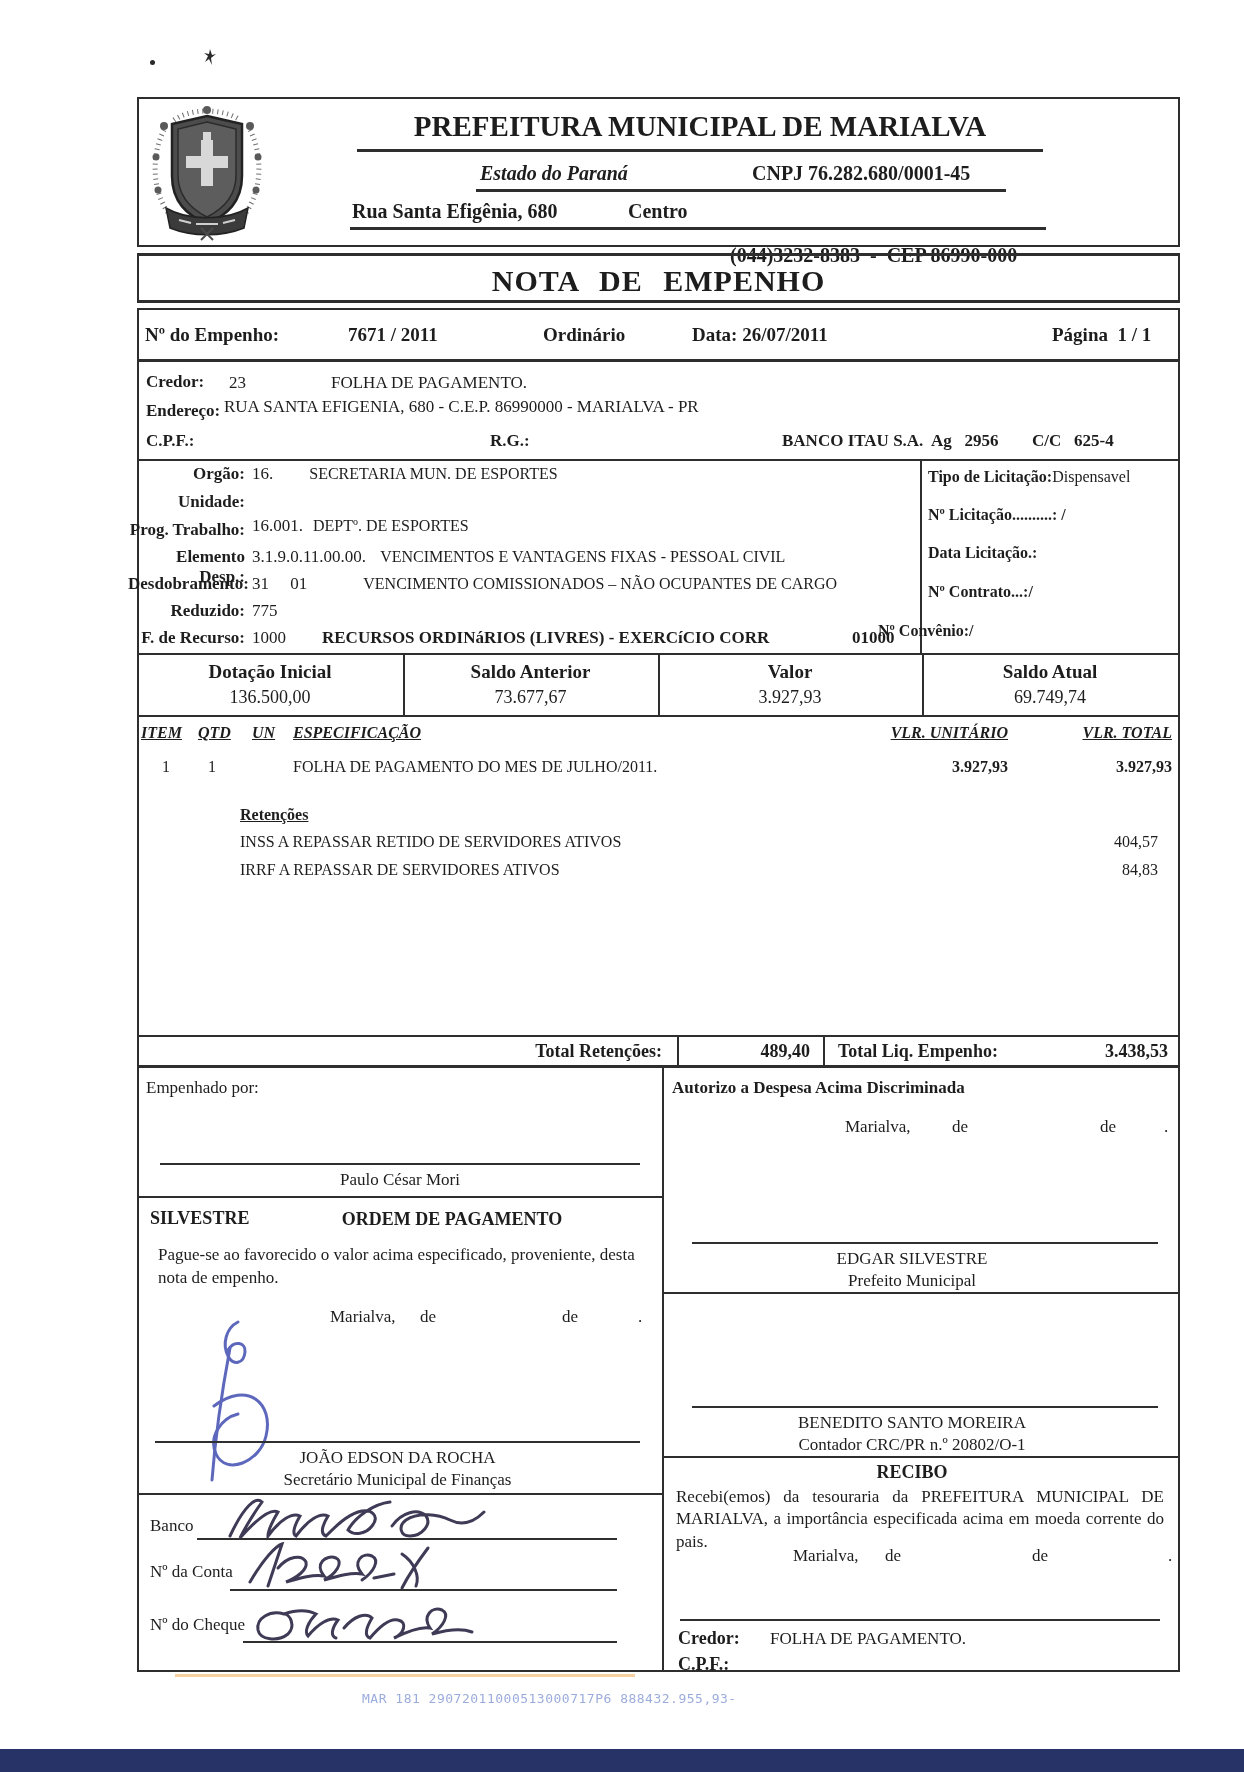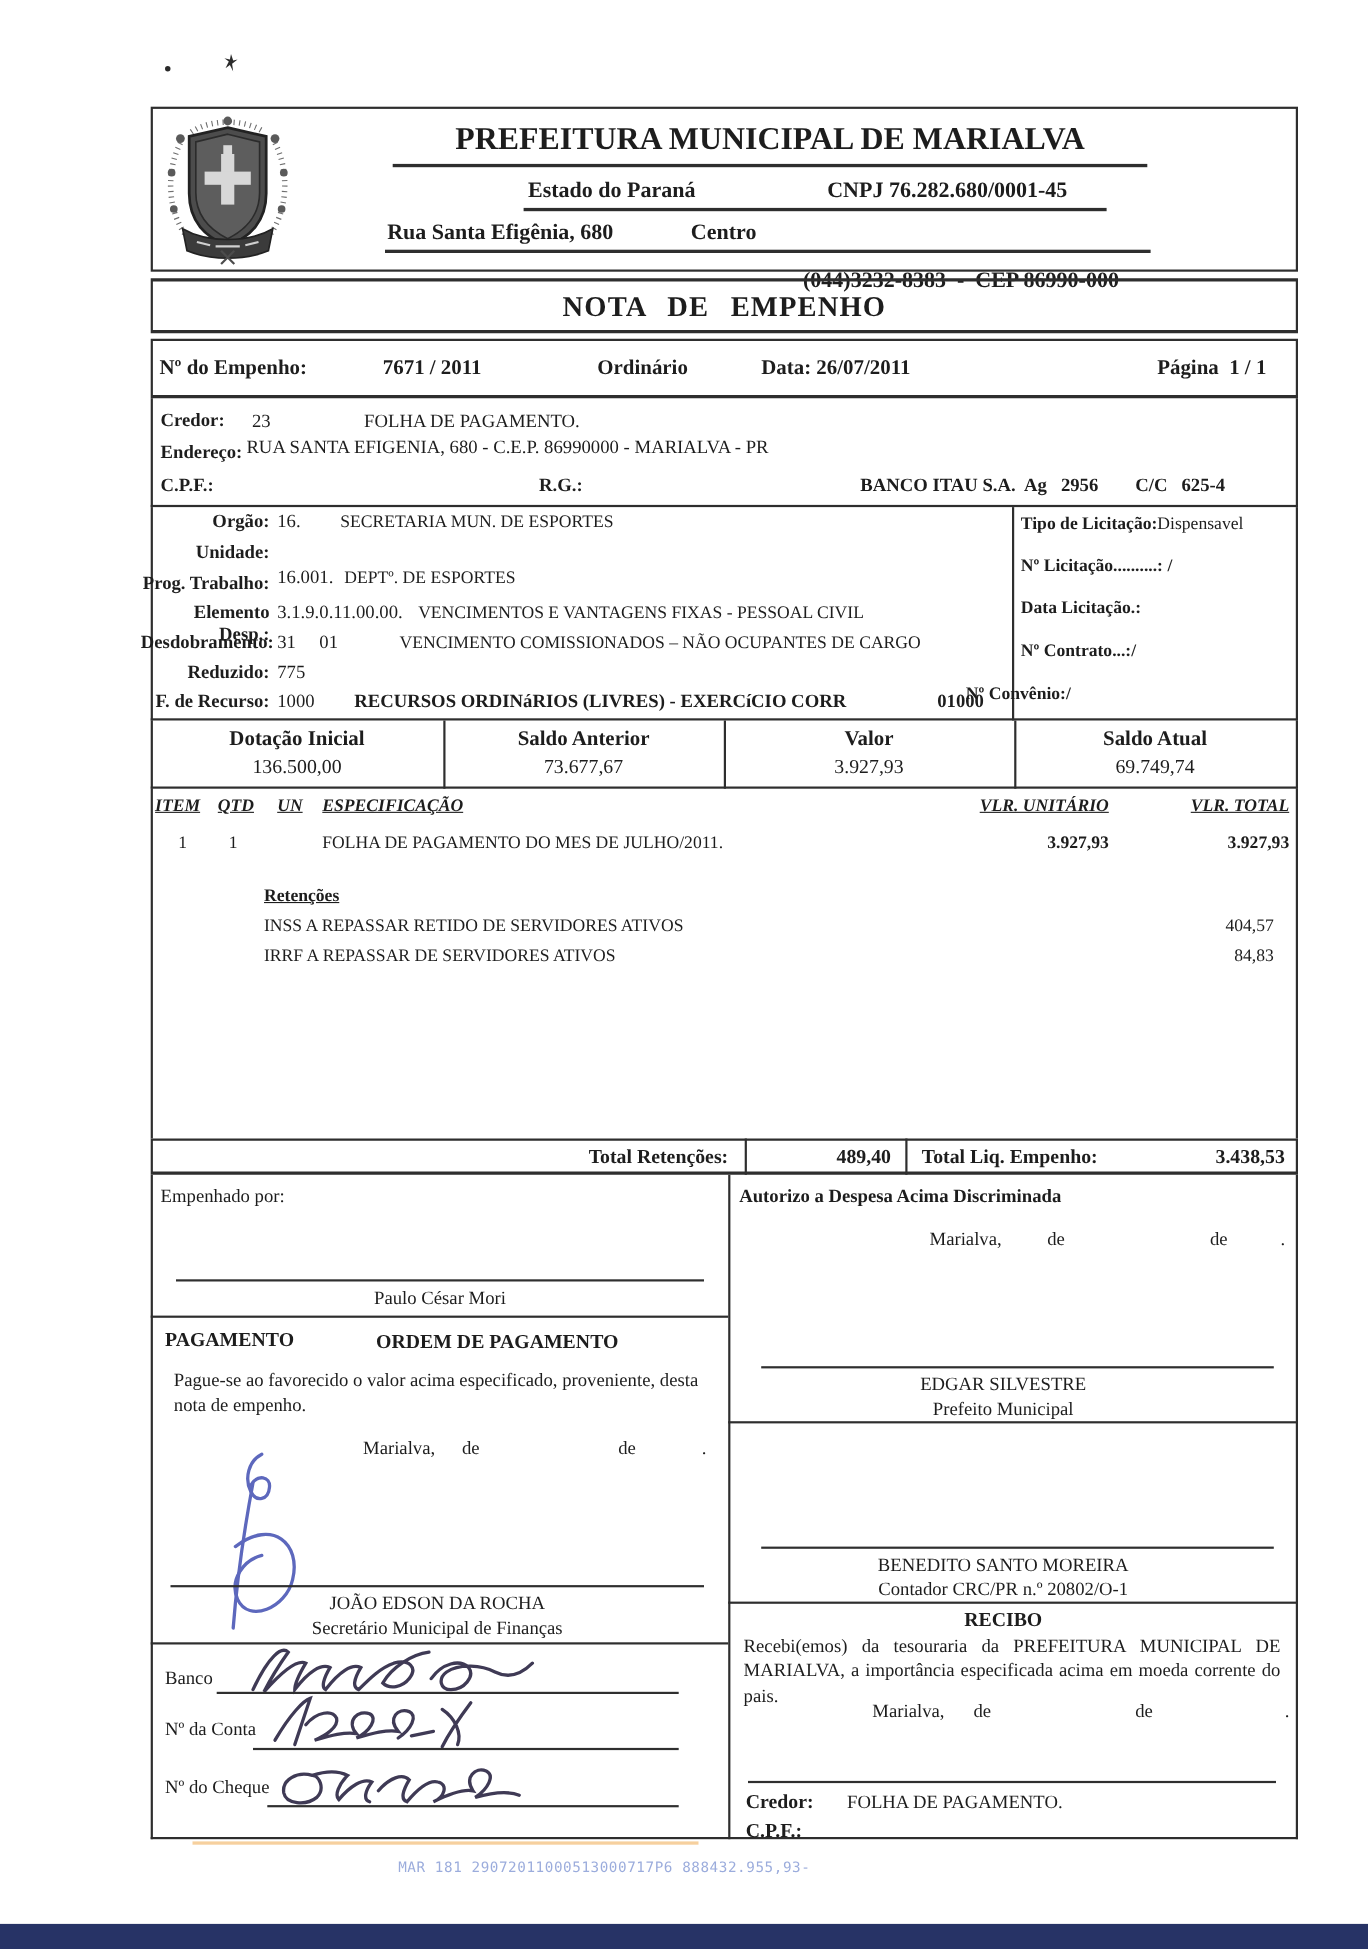--- a/index.html
+++ b/index.html
@@ -13,21 +13,21 @@
   .it{font-style:italic;}
   .u{text-decoration:underline;}
   .pre{white-space:pre;}
   .ctr{text-align:center;}
   .r{text-align:right;}
   .j{text-align:justify;}
   .hl{position:absolute;background:#2e2e2e;}
   .vl{position:absolute;background:#2e2e2e;width:2px;}
   .sl{position:absolute;border-top:2px solid #2f2f2f;}
   .f13{font-size:13px}.f16{font-size:16px}.f17{font-size:17px}.f18{font-size:18px}
-  .f19{font-size:19px}.f20{font-size:20px}.f26{font-size:26px}.f29{font-size:29px}
+  .f19{font-size:19px}.f20{font-size:20px}.f26{font-size:30px}.f29{font-size:29px}
   .mono{font-family:"DejaVu Sans Mono",monospace;}
   .faint-print{color:rgba(72,104,192,0.55);letter-spacing:0.5px;}
   .nota-title{word-spacing:12px;letter-spacing:1px;}
   .code{display:inline-block;}
   .desc{display:inline-block;}
   .navy-bar{position:absolute;background:#273366;}
   .orange-line{position:absolute;background:rgba(235,150,40,0.45);}
 </style>
 </head>
 <body>
@@ -69,21 +69,21 @@
     </g>
     <g stroke="#4c4c4c" stroke-width="2" fill="none">
       <path d="M55,126 L67,138"></path>
         <path d="M67,126 L55,138"></path>
     </g>
   </svg>
 
   <div class="abs b f29 ctr" style="left:357px;top:110px;width:686px;">PREFEITURA MUNICIPAL DE MARIALVA</div>
   <div class="hl" style="left:357px;top:149px;width:686px;height:3px;"></div>
 
-  <span class="abs b f20" style="left:480px;top:162px;">Estado do Paraná</span>
+  <span class="abs b f20" style="left:480px;top:162px;font-style:italic;">Estado do Paraná</span>
   <span class="abs b f20" style="left:752px;top:162px;">CNPJ 76.282.680/0001-45</span>
   <div class="hl" style="left:476px;top:189px;width:530px;height:3px;"></div>
 
   <span class="abs b f20" style="left:352px;top:200px;">Rua Santa Efigênia, 680</span>
   <span class="abs b f20" style="left:628px;top:200px;">Centro</span>
   <span class="abs b f20 pre" style="left:730px;top:200px;margin-top:44px;">(044)3232-8383  -  CEP 86990-000</span>
   <div class="hl" style="left:350px;top:227px;width:696px;height:3px;"></div>
 
   <div class="box" style="left:137px;top:253px;width:1043px;height:50px;border-top-width:3px;border-bottom-width:3px;"></div>
   <div class="abs b f26 ctr nota-title" style="left:137px;top:264px;width:1043px;">NOTA  DE  EMPENHO</div>
@@ -198,21 +198,21 @@
   <div class="vl" style="left:662px;top:1068px;height:604px;"></div>
   <div class="hl" style="left:137px;top:1196px;width:525px;height:2px;"></div>
   <div class="hl" style="left:137px;top:1493px;width:525px;height:2px;"></div>
   <div class="hl" style="left:662px;top:1292px;width:518px;height:2px;"></div>
   <div class="hl" style="left:662px;top:1456px;width:518px;height:2px;"></div>
 
   <span class="abs f17" style="left:146px;top:1078px;">Empenhado por:</span>
   <div class="sl" style="left:160px;top:1163px;width:480px;"></div>
   <div class="abs f17 ctr" style="left:160px;top:1170px;width:480px;">Paulo César Mori</div>
 
-  <span class="abs b f18" style="left:150px;top:1208px;">PAGAMENTO</span>
+  <span class="abs b f18" style="left:150px;top:1208px;">SILVESTRE</span>
   <div class="abs b f18 ctr" style="left:282px;top:1209px;width:340px;">ORDEM DE PAGAMENTO</div>
   <div class="abs f17" style="left:158px;top:1244px;width:492px;line-height:1.35;">Pague-se ao favorecido o valor acima especificado, proveniente, desta nota de empenho.</div>
 
   <div>
     <span class="abs f17" style="left:330px;top:1307px;">Marialva,</span>
     <span class="abs f17" style="left:420px;top:1307px;">de</span>
     <span class="abs f17" style="left:562px;top:1307px;">de</span>
     <span class="abs f17" style="left:638px;top:1307px;">.</span>
   </div>
 

